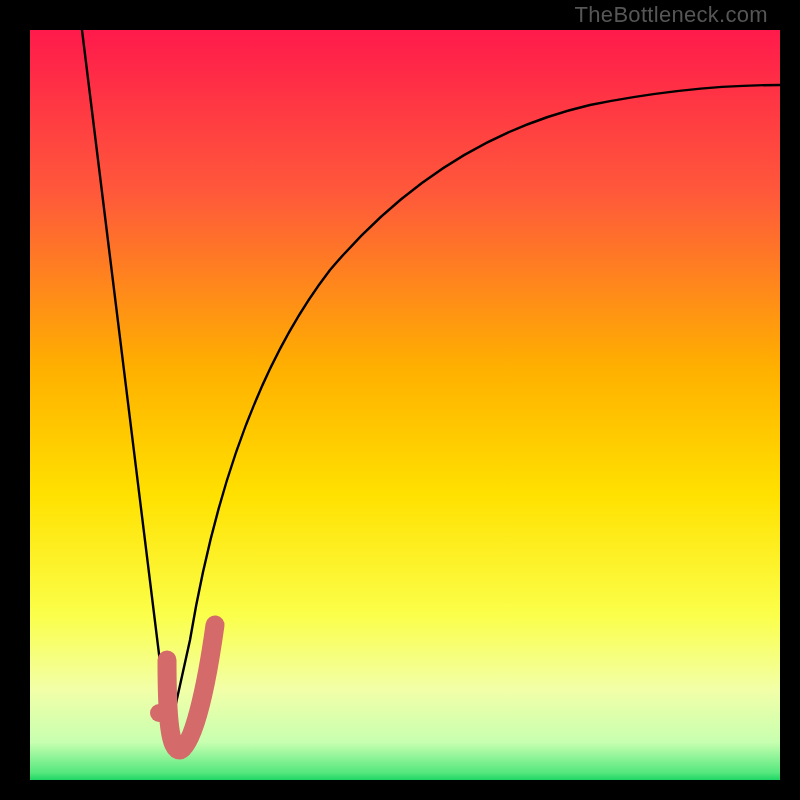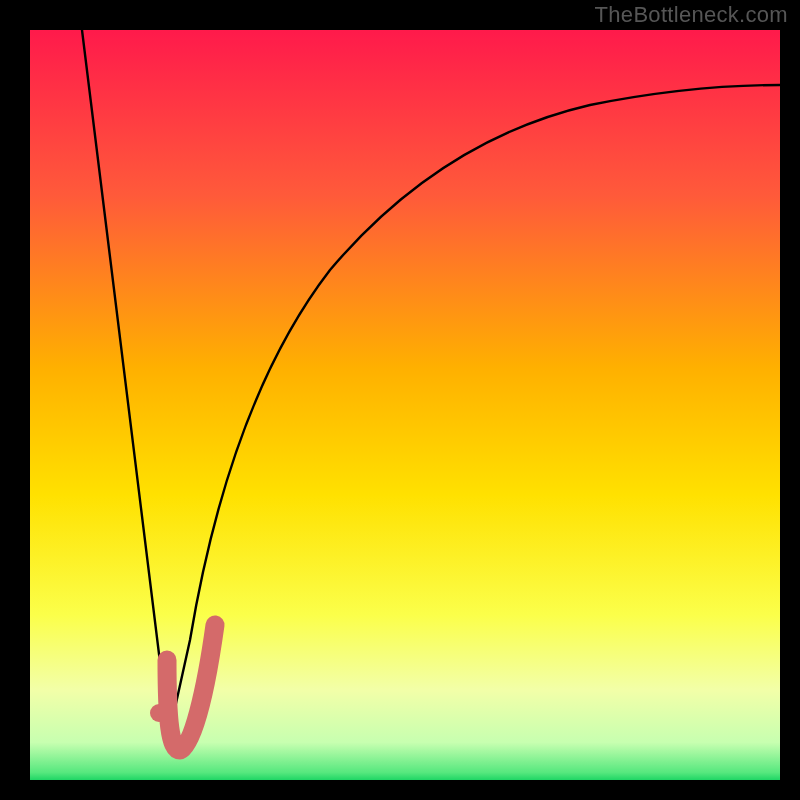--- a/index.html
+++ b/index.html
@@ -27,21 +27,21 @@
     height: 750px;
     overflow: hidden;
   }
   .gradient {
     position: absolute;
     inset: 0;
   }
   .watermark {
     position: absolute;
     top: 2px;
-    right: 12px;
+    right: 32px;
     color: #565656;
     font-size: 22px;
     letter-spacing: 0.3px;
     font-weight: 500;
     user-select: none;
   }
   svg.curves {
     position: absolute;
     inset: 0;
   }

